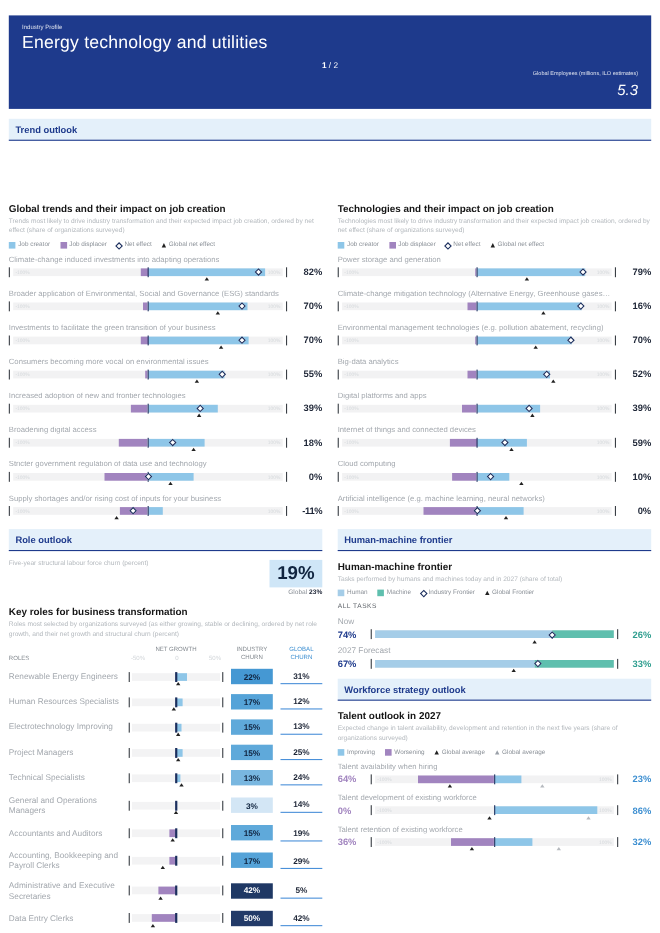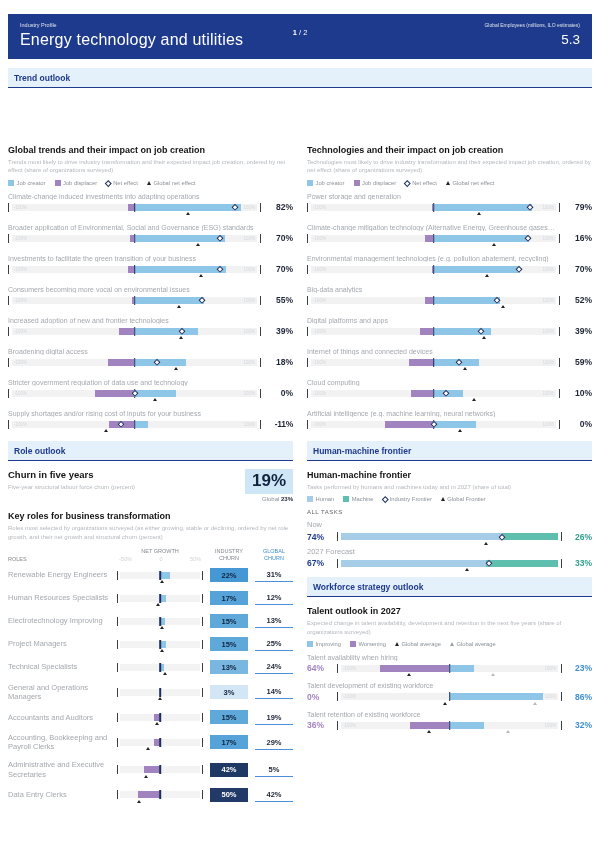--- a/index.html
+++ b/index.html
@@ -1,27 +1,27 @@
 <!DOCTYPE html>
 <html><head>
 <meta charset="utf-8">
 <style>
   * { box-sizing: border-box; margin: 0; padding: 0; }
   body { background:#fff; font-family:"Liberation Sans", sans-serif; }
   .page { width:600px; height:848px; background:#fff; padding:14px 8px 0; overflow:hidden; position:relative; }
 
   
-  .hdr { background:#1e3a8c; color:#fff; display:flex; padding:8px 12px 10px; }
+  .hdr { background:#1e3a8c; color:#fff; display:flex; padding:8px 12px 10px;flex-direction:column; }
   .hdr-left { flex:1.2; }
   .hdr-eyebrow { font-size:5.5px; opacity:.85; margin-bottom:3px; }
   .hdr-title { font-size:16px; font-weight:400; letter-spacing:.2px; }
   .hdr-page { flex:.6; text-align:center; font-size:7.5px; margin-top:6px; }
   .hdr-right { flex:1.2; text-align:right; }
   .hdr-metric-label { font-size:5px; opacity:.85; margin-bottom:4px; }
-  .hdr-metric-value { font-size:13.5px; font-weight:400; }
+  .hdr-metric-value { font-size:13.5px; font-weight:400;font-style:italic; }
 
   
   .secbar { background:#e4f0fa; color:#1e3a8c; font-weight:bold; font-size:8.5px;
             padding:5px 6px 4px; border-bottom:1.6px solid #1e3a8c; margin-top:9px; }
 
   .cols { display:flex; gap:14px; }
   .col { flex:1; min-width:0;margin-top:48px; }
 
   .chart-title { font-size:9px; font-weight:bold; color:#151515; margin:9px 0 3px; }
   .chart-sub { font-size:6px; color:#b3b8bd; line-height:1.4; margin-bottom:5px; }
@@ -276,21 +276,20 @@
                 </div>
               </div>
               <div class="tval neg">-11%</div>
             </div>
           </div>
         </div>
 
       <div class="secbar">Role outlook</div>
       <div class="churn">
         <div class="churn-l">
-          <div class="churn-title">Churn in five years</div>
           <div class="chart-sub">Five-year structural labour force churn (percent)</div>
         </div>
         <div class="churn-r">
           <div class="churn-big">19%</div>
           <div class="churn-global">
             <span>Global</span>
             <b>23%</b>
           </div>
         </div>
       </div>

